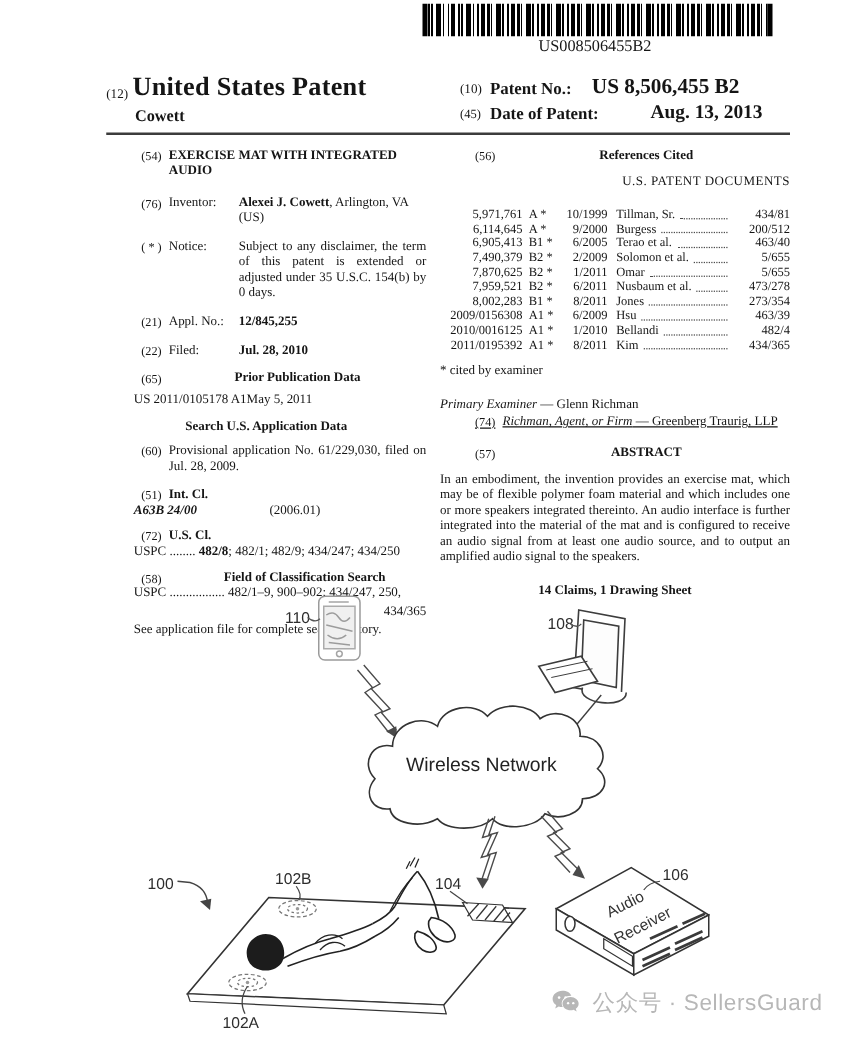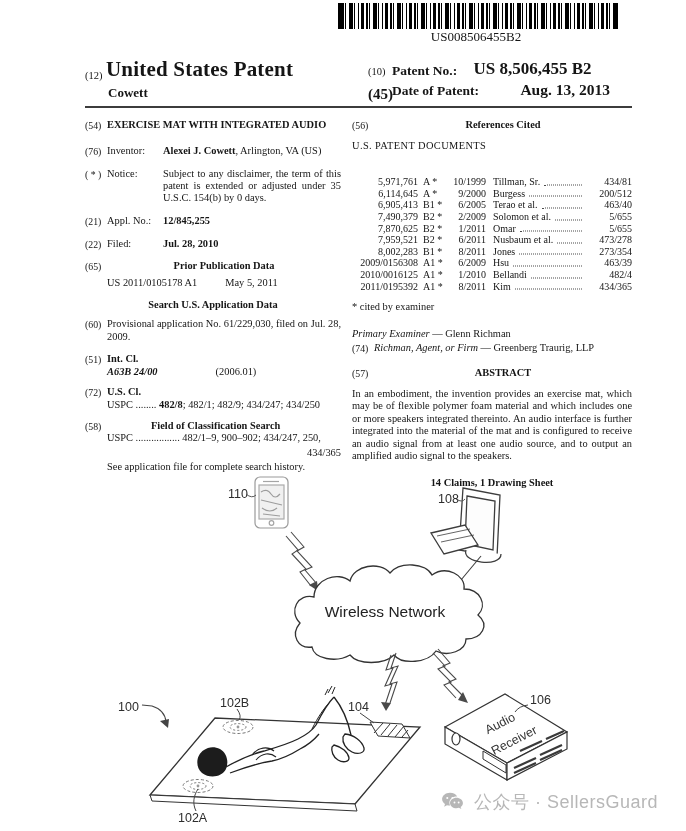--- a/index.html
+++ b/index.html
@@ -16,45 +16,45 @@
     border-left:4px solid #000;border-right:4px solid #000;}
   .barcode-text{font-size:13px;margin-top:0;}
 
   
   .h12{position:absolute;left:85px;top:70px;font-size:10.5px;}
   .h-title{position:absolute;left:106px;top:57px;font-size:21px;font-weight:700;letter-spacing:.2px;}
   .h-surname{position:absolute;left:108px;top:85px;font-size:13px;font-weight:700;}
   .h10{position:absolute;left:368px;top:66px;font-size:10.5px;}
   .h10-label{position:absolute;left:392px;top:63px;font-size:13.5px;font-weight:700;}
   .h10-value{position:absolute;left:455px;top:59px;width:155px;text-align:center;font-size:17px;font-weight:700;}
-  .h45{position:absolute;left:368px;top:86px;font-size:15px;font-weight:bold;}
+  .h45{position:absolute;left:368px;top:86px;font-size:10px;}
   .h45-label{position:absolute;left:392px;top:83px;font-size:13.5px;font-weight:700;}
   .h45-value{position:absolute;left:455px;top:81px;width:155px;text-align:right;font-size:15.5px;font-weight:700;}
   .rule{position:absolute;left:85px;top:106px;width:547px;height:2px;background:#3c3c3c;}
 
   
   .col{position:absolute;top:119px;font-size:10.4px;line-height:1.2;}
   .col-left{left:85px;width:256px;}
   .col-right{left:352px;width:280px;}
-  .f-row{display:flex;margin-bottom:10px;}
+  .f-row{display:flex;margin-bottom:10px;margin-left:28px;}
   .f-num{width:22px;flex:none;font-size:9.8px;padding-top:1px;}
   .f-label{width:56px;flex:none;}
   .f-body{flex:1;}
   .b{font-weight:700;} .i{font-style:italic;}
   .just{text-align:justify;}
   .center-head{flex:1;text-align:center;font-weight:700;}
-  .pub-line{margin-left:22px;display:flex;gap:28px;margin-bottom:9px;}
+  .pub-line{margin-left:22px;display:flex;margin-bottom:9px;}
   .related-head{text-align:center;font-weight:700;margin-bottom:7px;}
   .sub-line{margin-left:22px;margin-bottom:2px;}
   .intcl-code{display:inline-block;width:106px;font-weight:700;font-style:italic;}
   .f58-line2{text-align:right;margin-bottom:2px;}
-  .mb4{margin-bottom:4px;} .mb8{margin-bottom:8px;} .mb12{margin-bottom:12px;}
-
-  
-  .usdocs{text-align:left;margin-bottom:24px;letter-spacing:.4px;}
+  .mb4{margin-bottom:4px;} .mb8{margin-bottom:8px;} .mb12{margin-bottom:12px;text-decoration:underline;}
+
+  
+  .usdocs{text-align:right;margin-bottom:14px;letter-spacing:.4px;}
   .cite-table{font-size:10px;margin-bottom:9px;font-family:Liberation Serif, serif;}
   .cite-row{display:flex;line-height:1.16;white-space:nowrap;}
   .c-num{width:66px;text-align:right;flex:none;}
   .c-kind{width:25px;margin-left:5px;flex:none;}
   .c-date{width:38px;text-align:right;flex:none;margin-right:7px;}
   .c-name{flex:none;}
   .c-leader{flex:1;border-bottom:1.6px dotted #4a4a4a;margin:0 4px;transform:translateY(-2.5px);}
   .c-cls{width:46px;text-align:right;flex:none;}
   .cited-note{margin-bottom:14px;}
   .examiner{margin-bottom:2px;}

